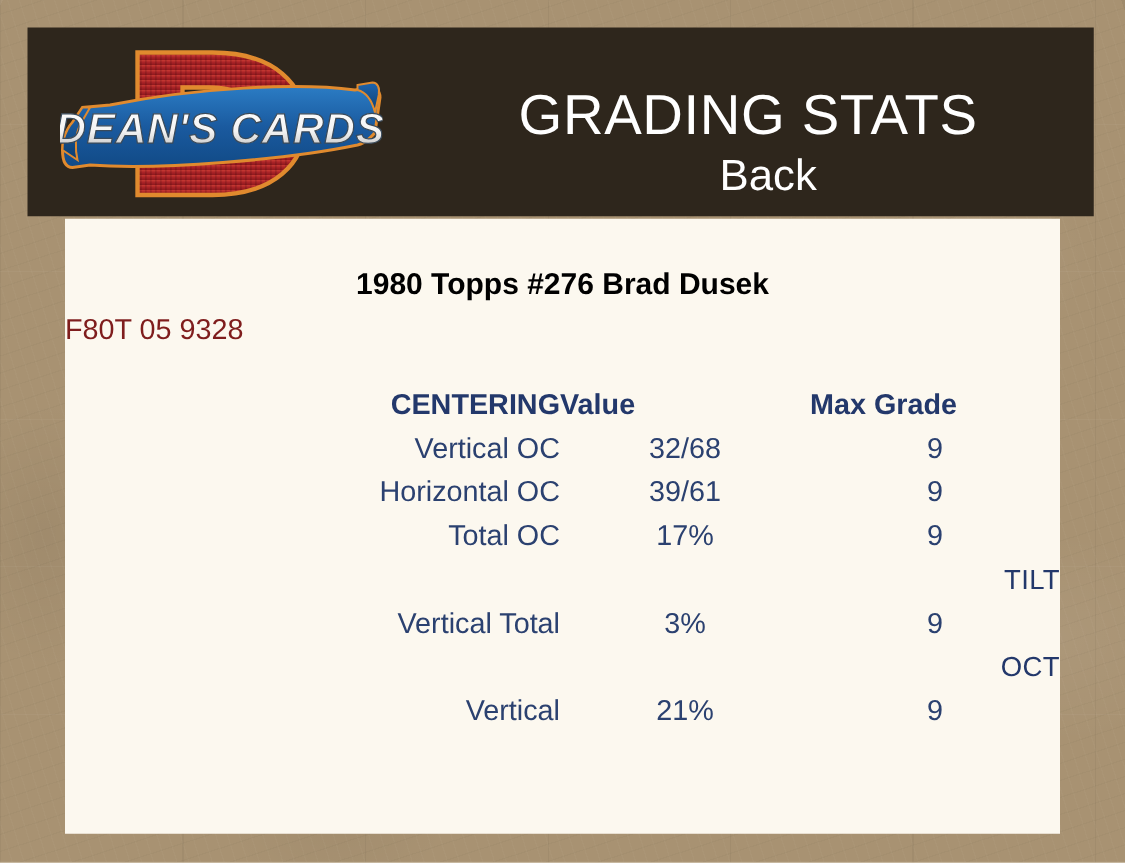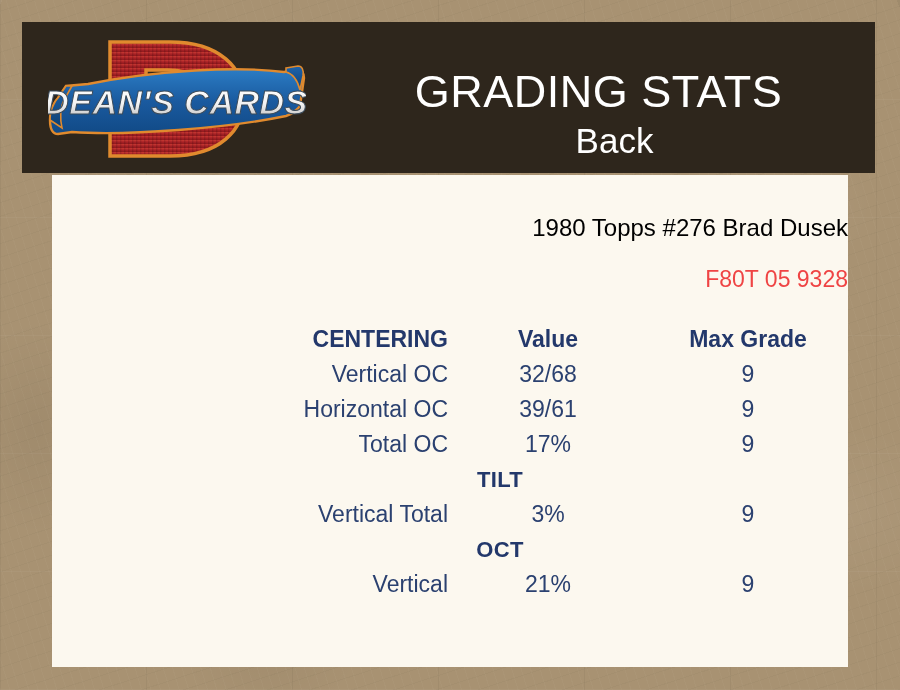--- a/index.html
+++ b/index.html
@@ -99,33 +99,33 @@
     left: 52px;
     top: 175px;
     width: 796px;
     height: 492px;
     background: #fcf8ef;
     z-index: 1;
     box-sizing: border-box;
   }
 
   #card-title {
-    text-align: right;
+    text-align: center;
     color: #000000;
     font-size: 24px;
-    font-weight: normal;
+    font-weight: bold;
     margin-top: 38px;
     line-height: 30px;
   }
   #card-subtitle {
-    text-align: right;
-    color: #ef4444;
+    text-align: left;
+    color: #7f1d1d;
     font-size: 23px;
     line-height: 30px;
-    margin-top: 21px;
+    margin-top: 5px;
   }
 
   
   #stats-table {
     margin-top: 27px;
     width: 100%;
     border-collapse: collapse;
     table-layout: fixed;
   }
   #stats-table col.c-label { width: 396px; }
@@ -140,29 +140,29 @@
     color: #23386b;
     font-size: 23px;
     font-weight: bold;
     height: 36px;
     vertical-align: middle;
   }
   .hdr-section {
     text-align: right;
     padding-left: 100px !important;
   }
-  .hdr-value, .hdr-grade { text-align: center; }
+  .hdr-value, .hdr-grade { text-align: left; }
 
   .section-row td {
     color: #23386b;
     font-size: 22px;
-    font-weight: bold;
+    font-weight: normal;
     height: 35px;
     vertical-align: middle;
-    text-align: center;
+    text-align: right;
     padding-left: 100px !important;
     letter-spacing: 0.3px;
   }
   .data-row td {
     color: #2b4170;
     font-size: 23px;
     height: 35px;
     vertical-align: middle;
   }
   .data-row .cell-label {

